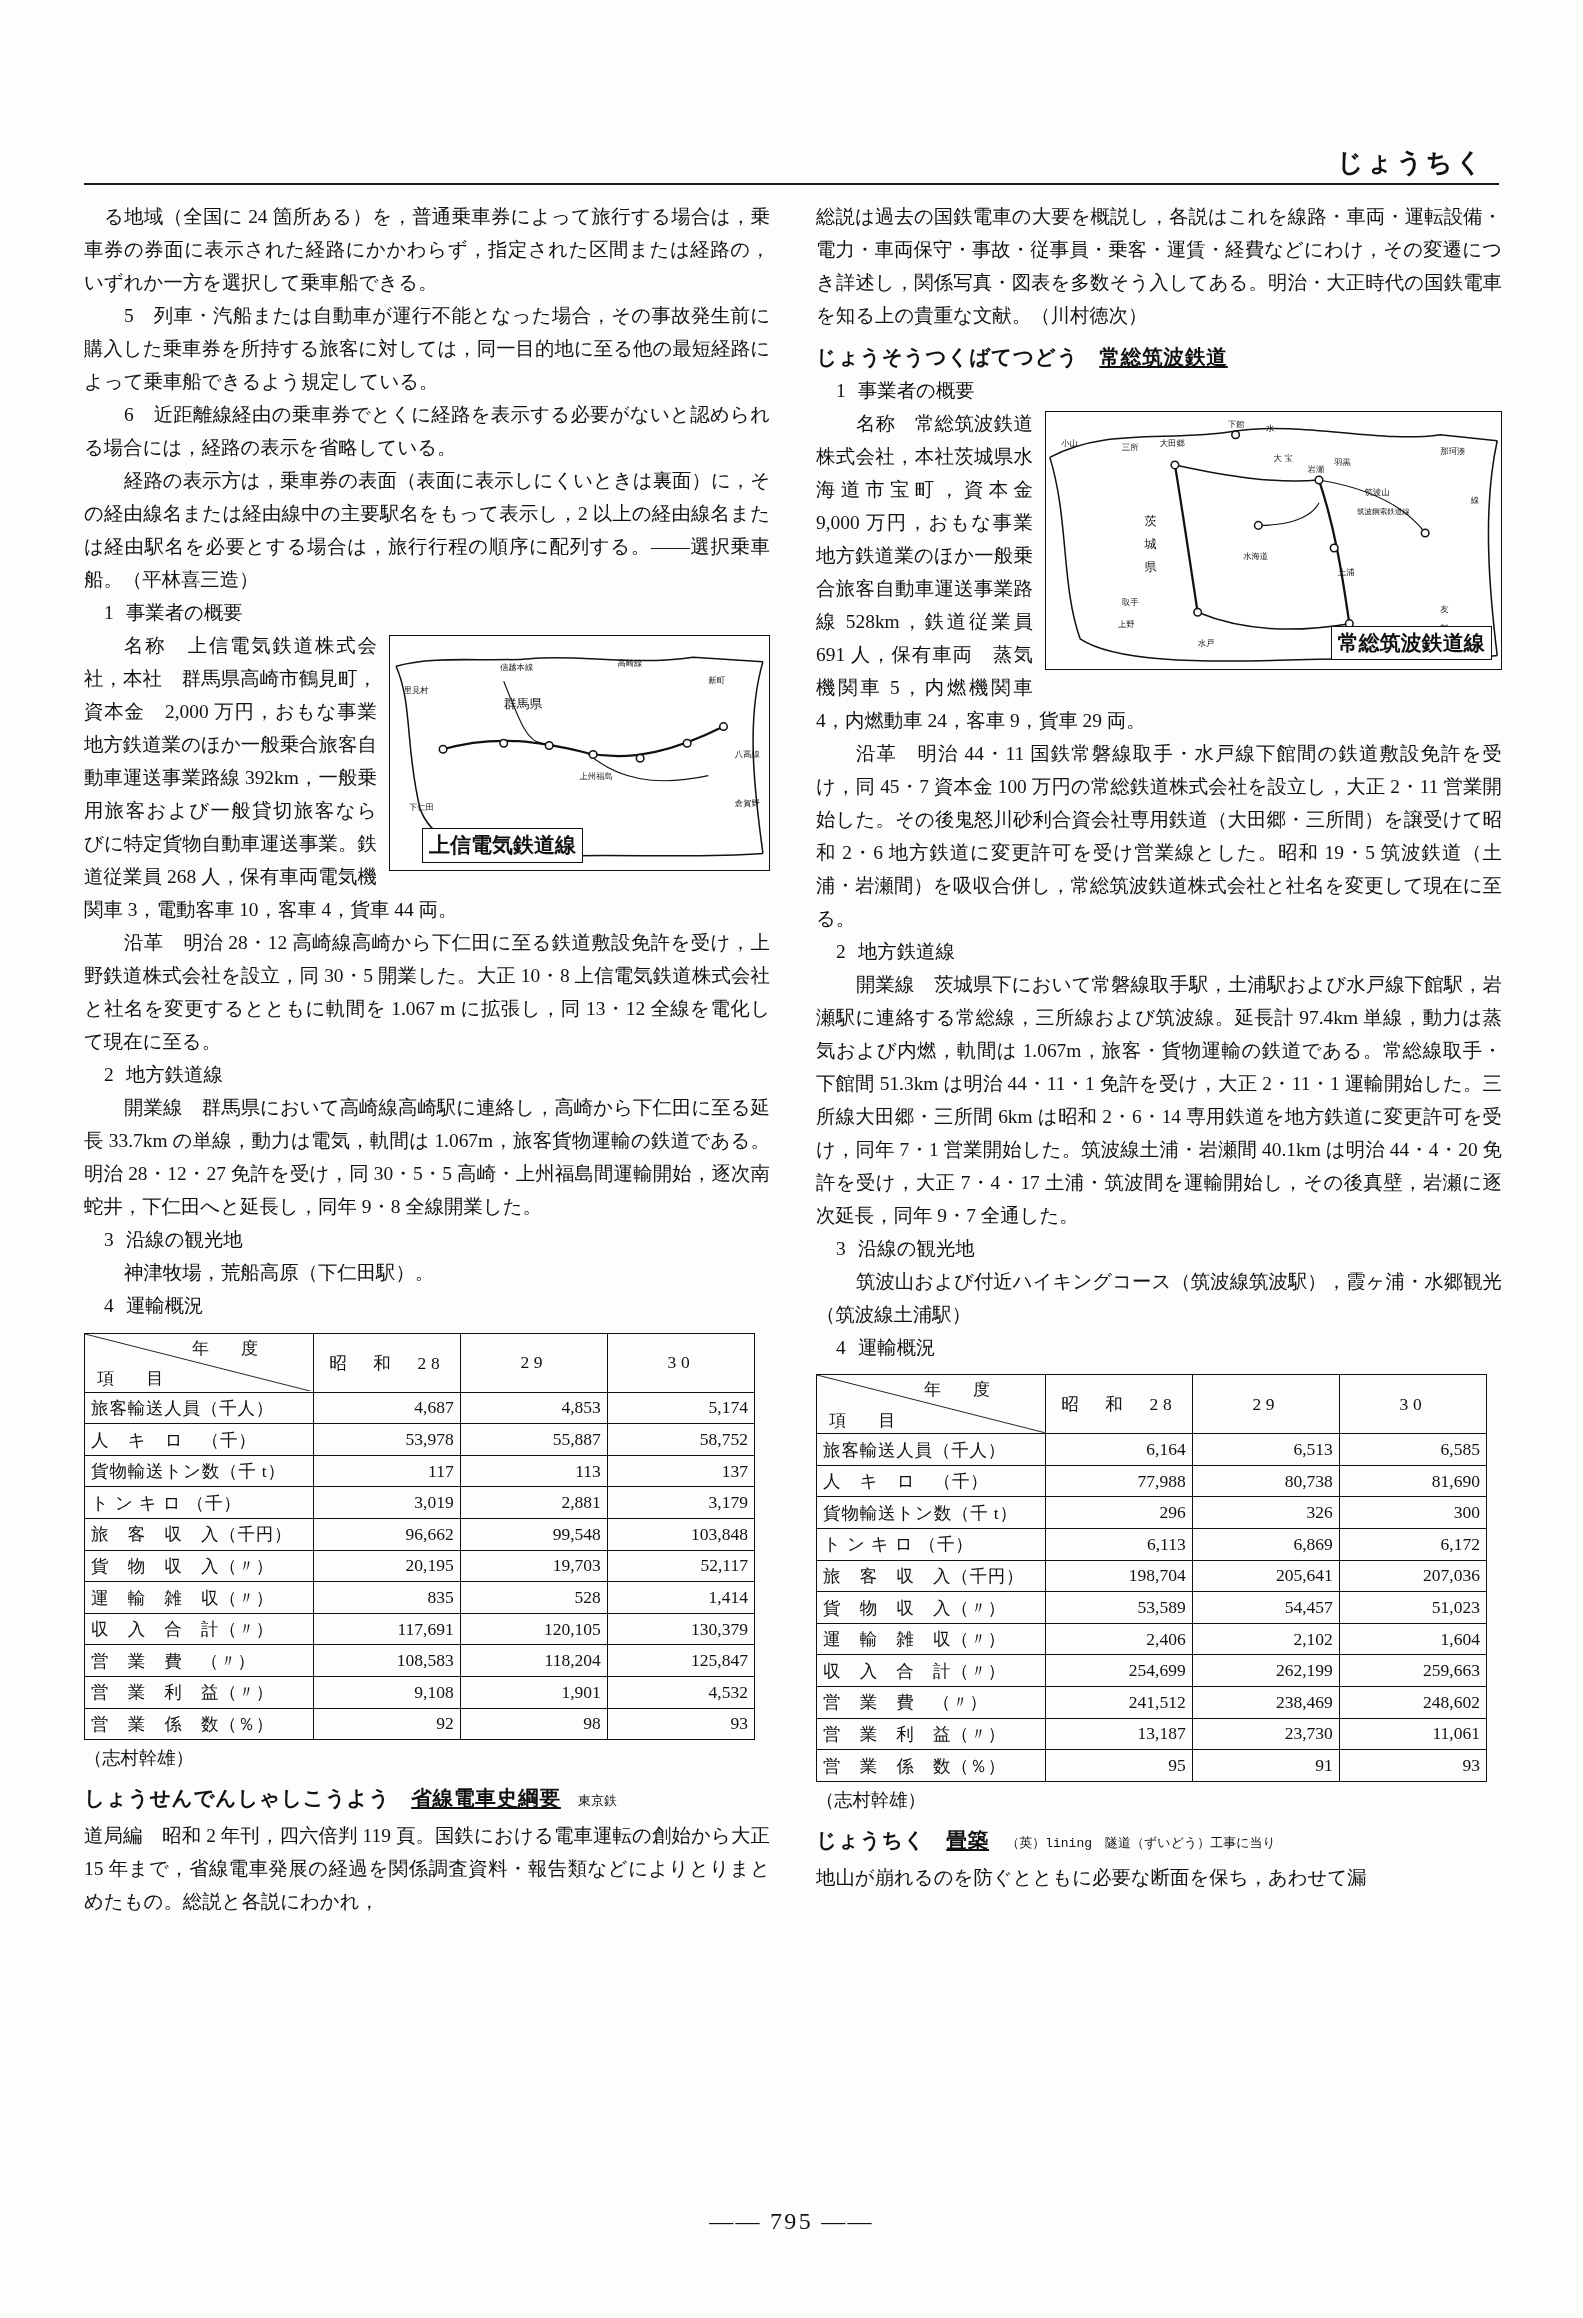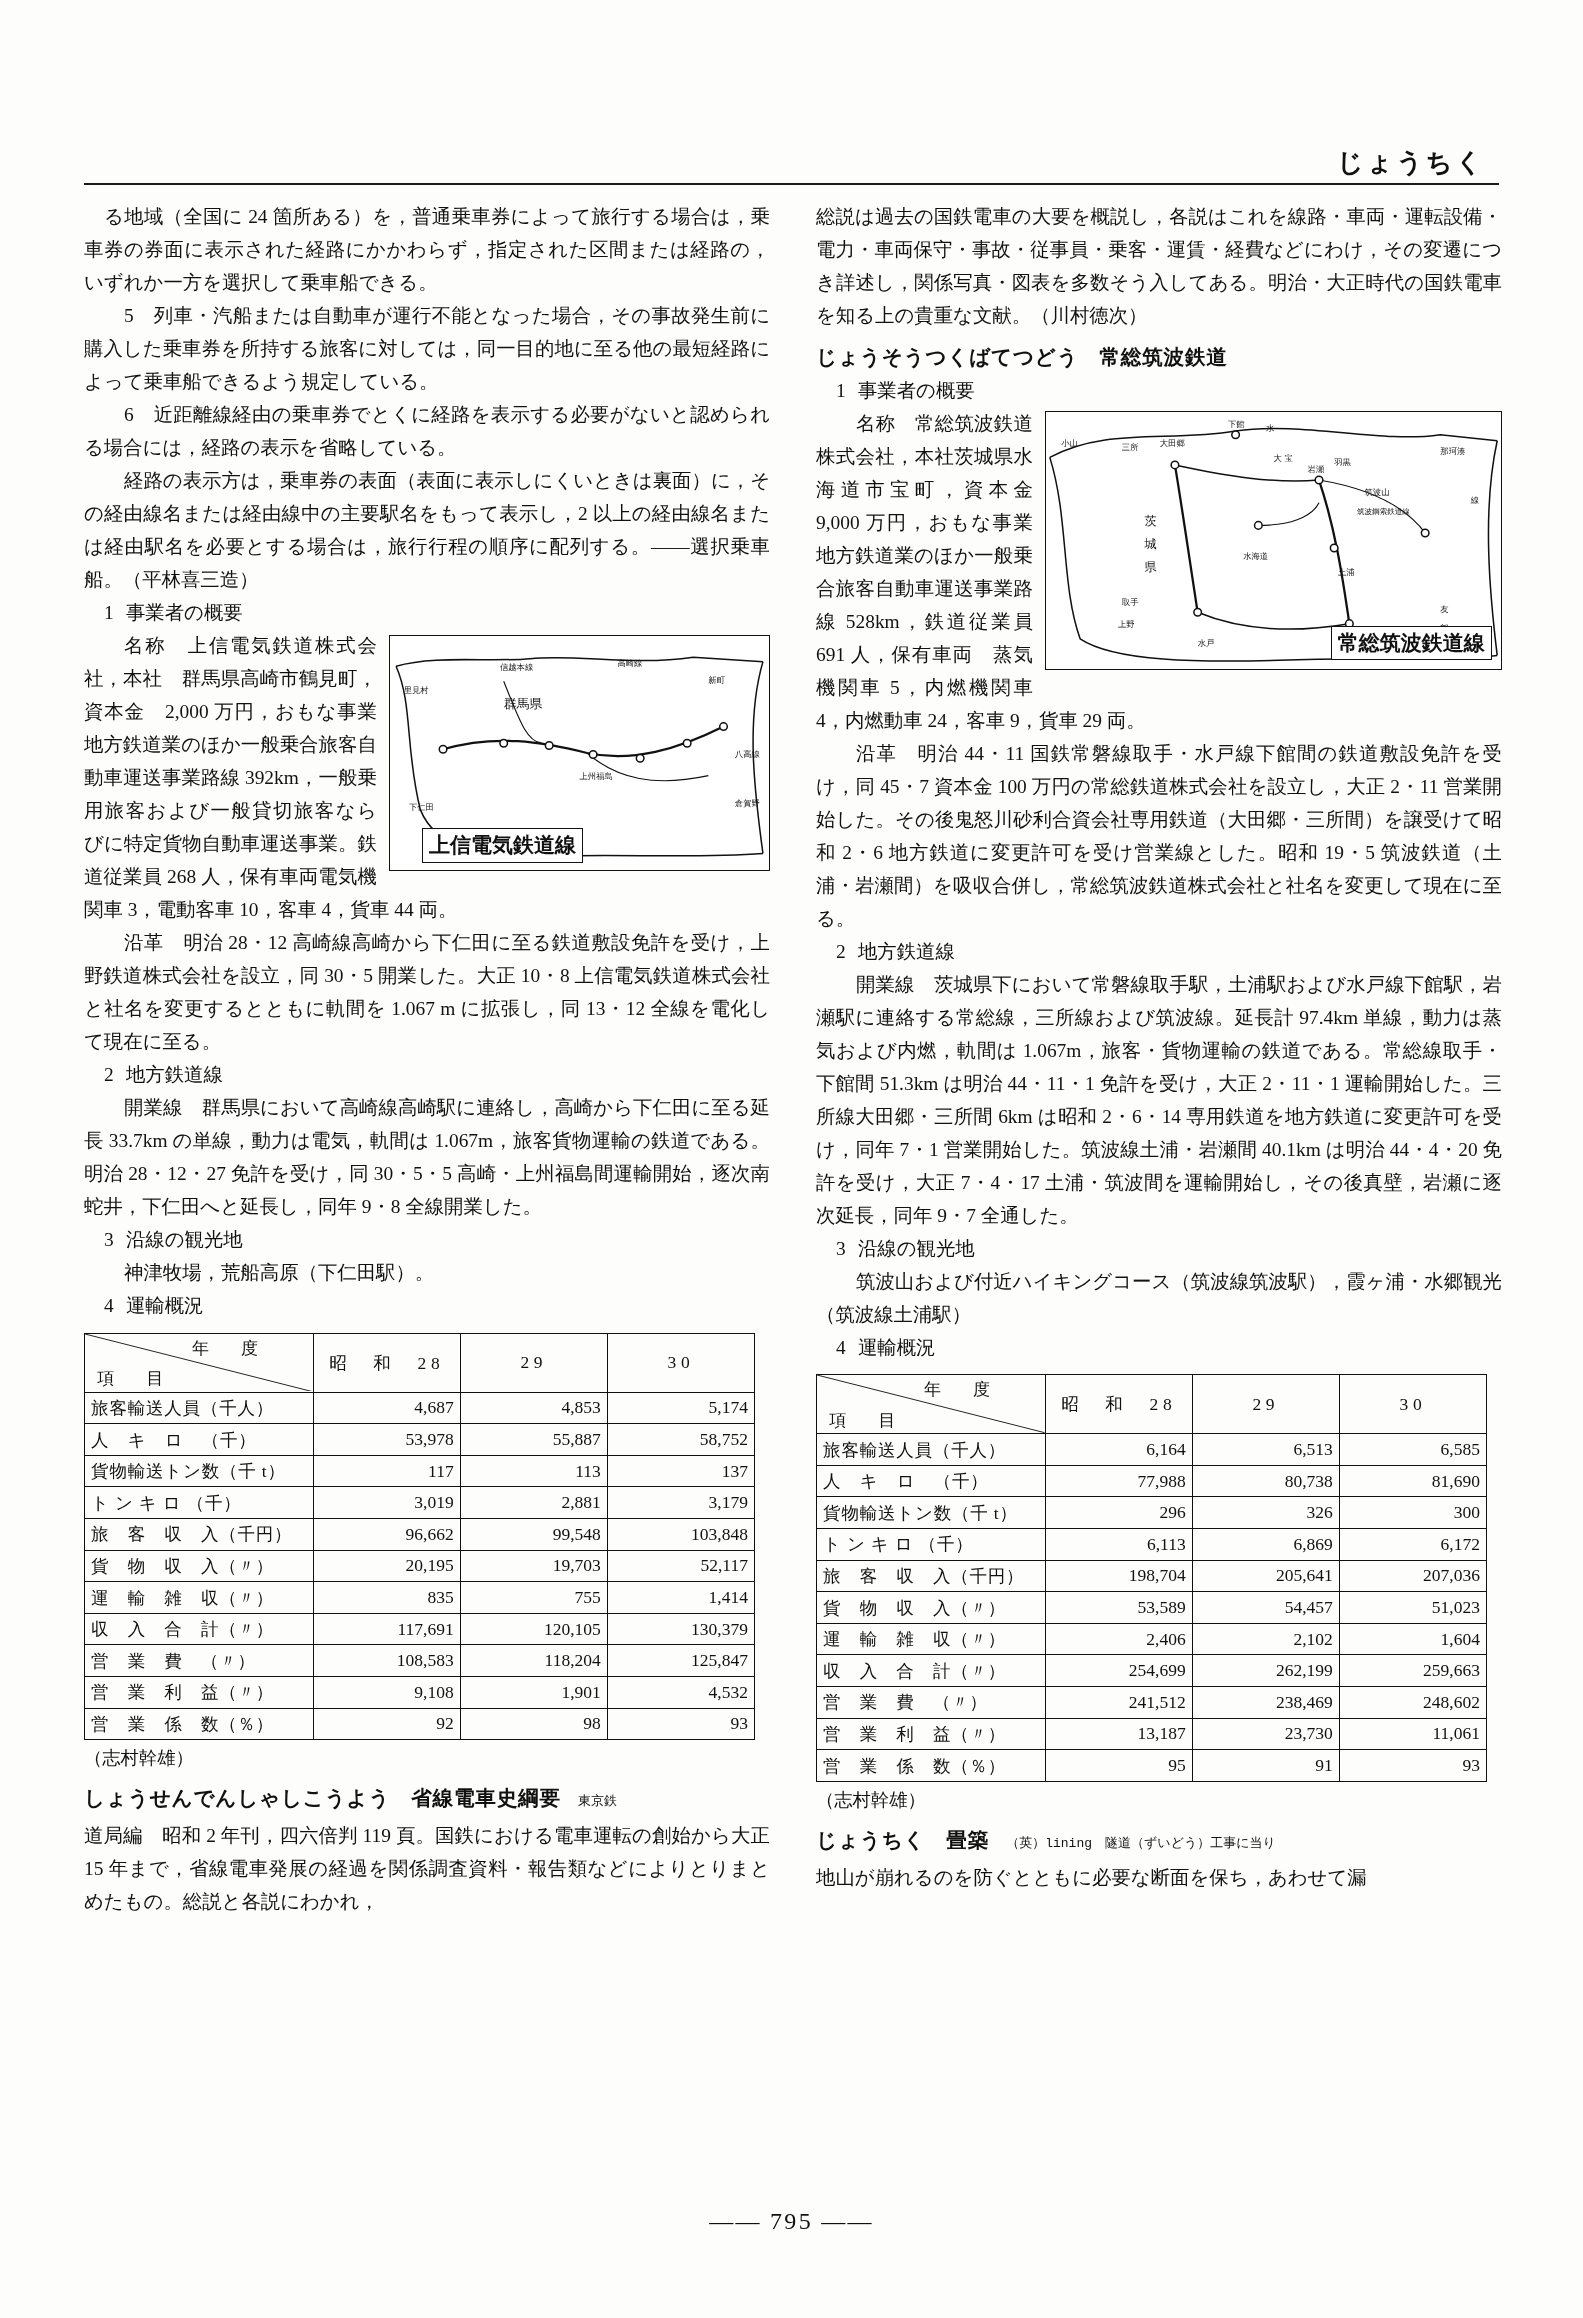--- a/index.html
+++ b/index.html
@@ -63,20 +63,21 @@
     line-height: 34px;
     font-weight: bold;
     font-family: "DejaVu Sans", "Liberation Sans", sans-serif;
   }
   .entry-head .kana {
     letter-spacing: 0.8px;
   }
   .entry-head .kanji {
     margin-left: 13.7px;
     letter-spacing: 0.8px;
+    text-decoration: underline;
   }
   .entry-head .after {
     font-weight: normal;
     font-family: Liberation Mono, monospace;
     margin-left: 10px;
     font-size: 13px;
   }
   .sec {
     font-size: 19.4px;
     line-height: 33px;
@@ -296,21 +297,21 @@
             </tr>
         <tr>
               <td class="label">貨　物　収　入（〃）</td>
               <td class="num">20,195</td>
               <td class="num">19,703</td>
               <td class="num">52,117</td>
             </tr>
         <tr>
               <td class="label">運　輸　雑　収（〃）</td>
               <td class="num">835</td>
-              <td class="num">755</td>
+              <td class="num">528</td>
               <td class="num">1,414</td>
             </tr>
         <tr>
               <td class="label">収　入　合　計（〃）</td>
               <td class="num">117,691</td>
               <td class="num">120,105</td>
               <td class="num">130,379</td>
             </tr>
         <tr>
               <td class="label">営　業　費　（〃）</td>

